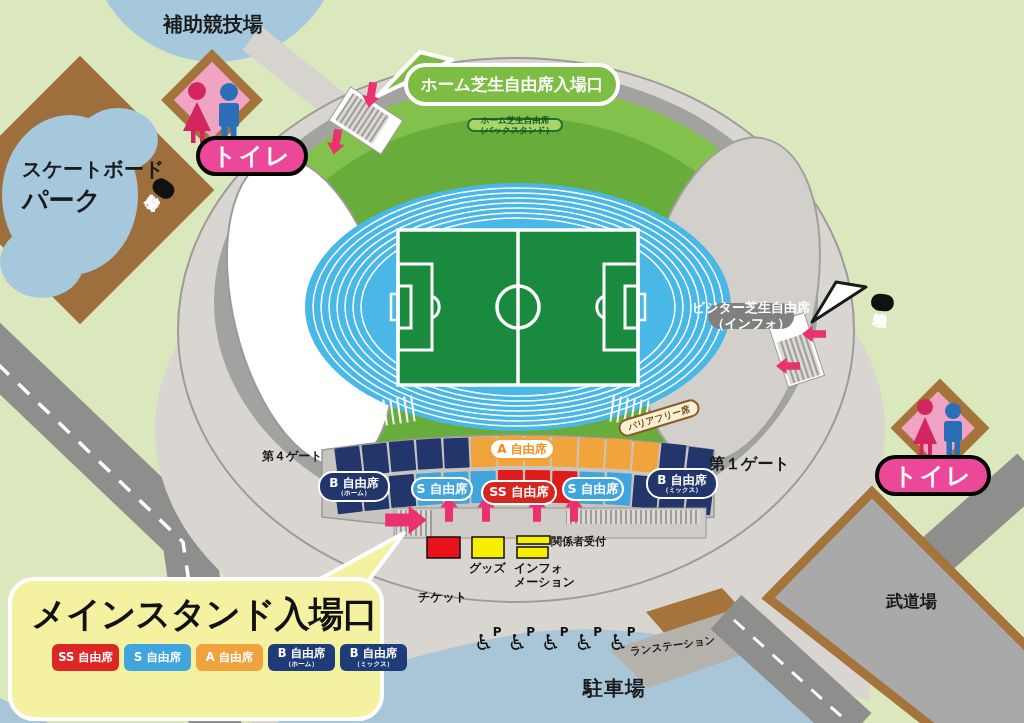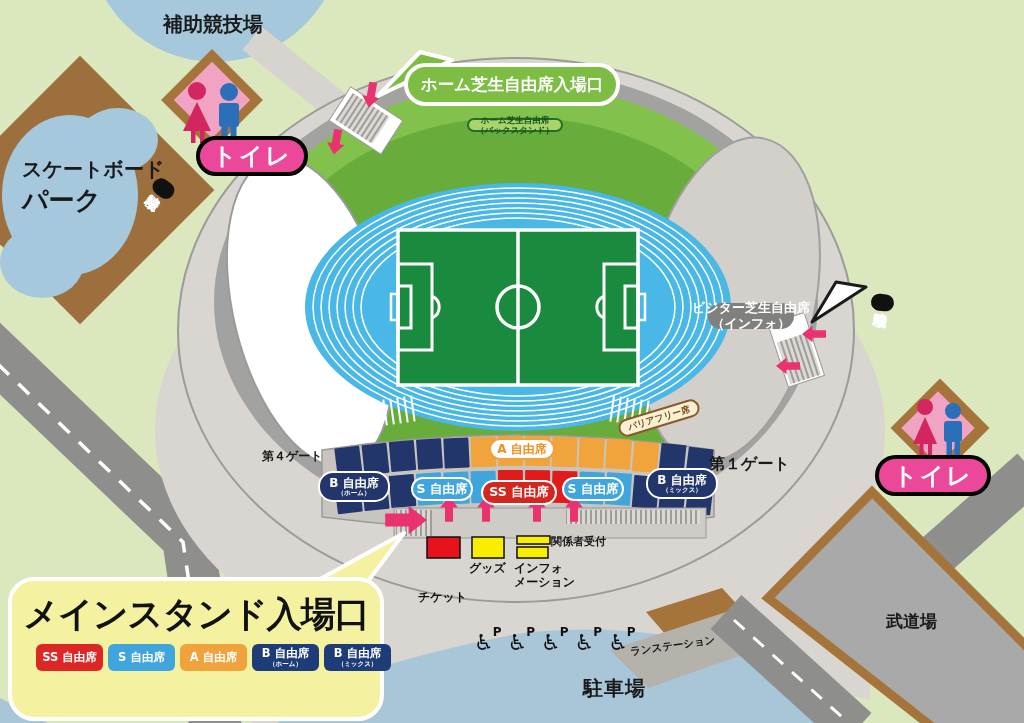--- a/index.html
+++ b/index.html
@@ -301,21 +301,21 @@
   <div class="abs seat-pill pill-a one-line" style="left:489px;top:438px;width:66px;height:22px;">A 自由席</div>
 
   <div class="abs lbl" style="left:551px;top:534px;font-size:11px;">関係者受付</div>
   <div class="abs sq-label" style="left:418px;top:591px;">チケット</div>
   <div class="abs sq-label" style="left:469px;top:562px;">グッズ</div>
   <div class="abs sq-label" style="left:514px;top:562px;">
     <div>インフォ</div>
     <div>メーション</div>
   </div>
 
-  <div class="abs callout-yellow" style="left:8px;top:577px;width:376px;height:144px;">
+  <div class="abs callout-yellow" style="left:8px;top:577px;width:376px;height:144px;padding-left:16px;">
     <div class="title">メインスタンド入場口</div>
     <div class="legend-row">
       <div class="legend-pill" style="background: rgb(221, 39, 38);">
         <span class="main">SS 自由席</span>
       </div>
       <div class="legend-pill" style="background: rgb(63, 165, 220);">
         <span class="main">S 自由席</span>
       </div>
       <div class="legend-pill" style="background: rgb(240, 163, 60);">
         <span class="main">A 自由席</span>
@@ -333,15 +333,15 @@
 
   <div class="abs wc-row" style="left:474px;top:632px;">
     <span class="wc">♿<sup>P</sup></span>
     <span class="wc">♿<sup>P</sup></span>
     <span class="wc">♿<sup>P</sup></span>
     <span class="wc">♿<sup>P</sup></span>
     <span class="wc">♿<sup>P</sup></span>
   </div>
   <div class="abs lbl" style="left:630px;top:639px;font-size:10.5px;transform:rotate(-8deg);">ランステーション</div>
   <div class="abs lbl" style="left:583px;top:675px;font-size:20px;letter-spacing:1px;">駐車場</div>
-  <div class="abs lbl" style="left:886px;top:590px;font-size:17px;margin-top:20px;">武道場</div>
+  <div class="abs lbl" style="left:886px;top:590px;font-size:17px;">武道場</div>
 
 </div>
 
 </body></html>

